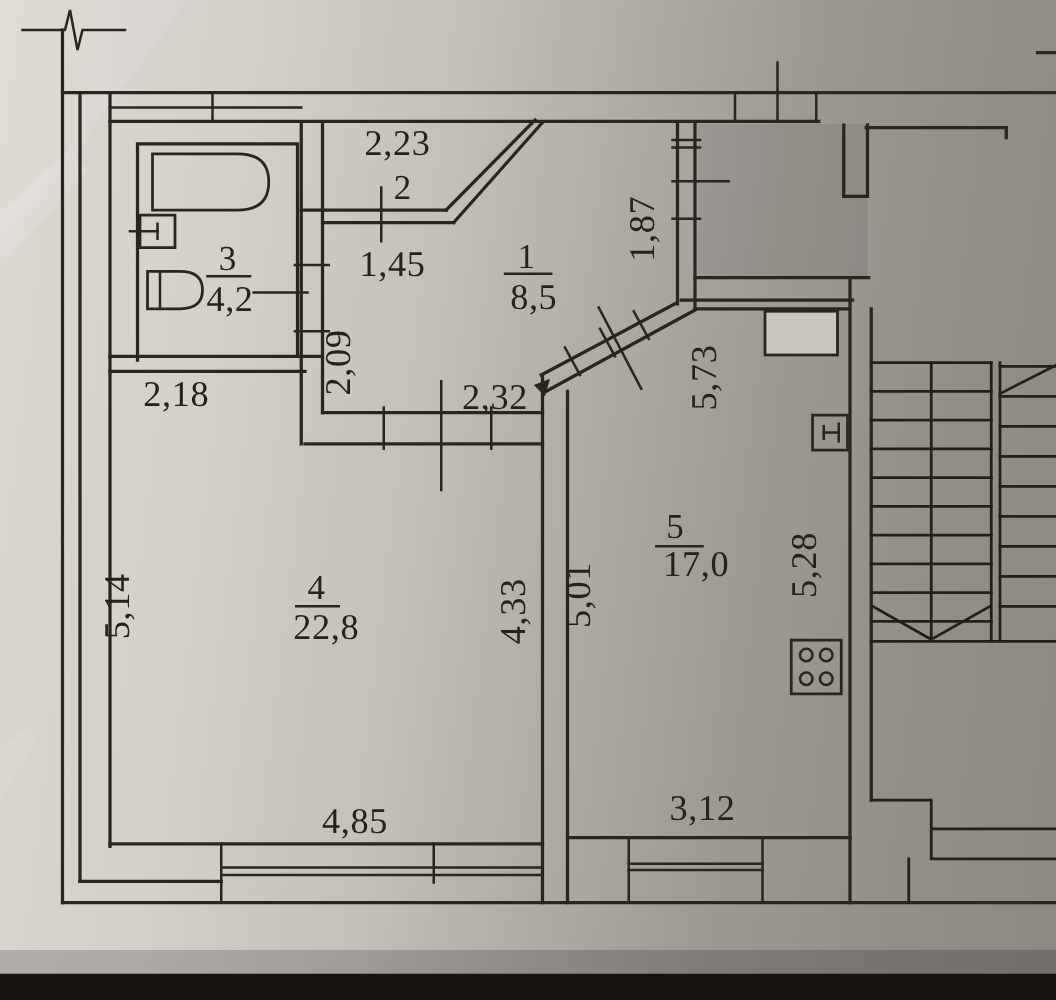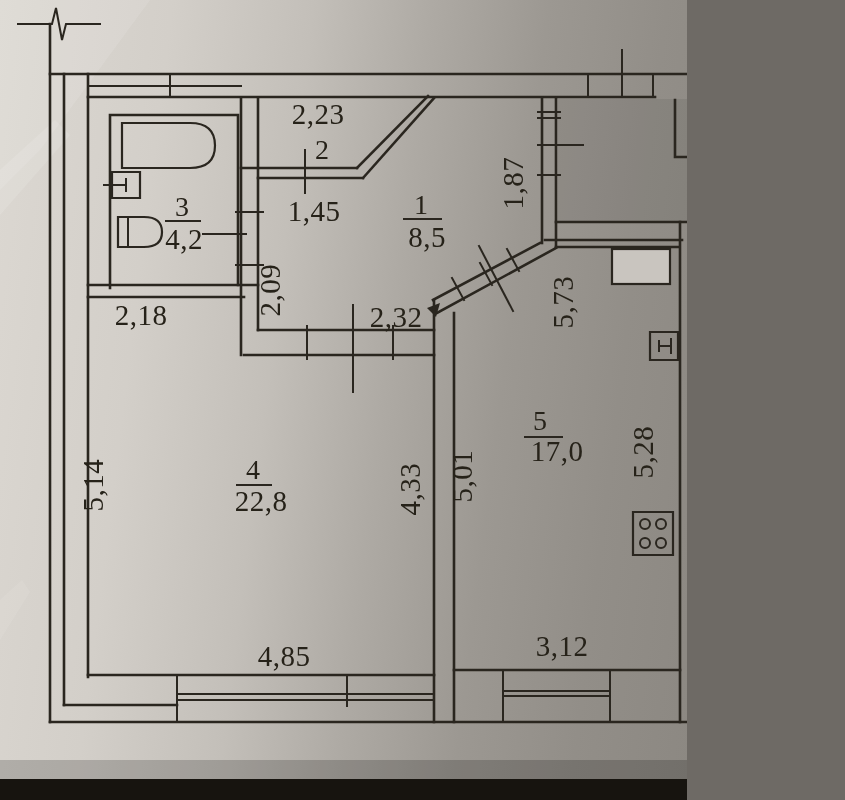--- a/index.html
+++ b/index.html
@@ -1,17 +1,17 @@
 <!DOCTYPE html>
 <html><head>
 <meta charset="utf-8">
 <style>
   html,body{margin:0;padding:0;background:#6e6a65;}
   .stage{
-    position:relative;width:687px;height:800px;overflow:hidden;
+    position:relative;width:845px;height:800px;overflow:hidden;
     background:linear-gradient(97deg,#dcd8d2 0%,#d3cfc9 22%,#c3bfb9 40%,#aeaaa4 55%,#9c9892 70%,#928e88 85%,#8c8882 100%);
     font-family:"Liberation Serif","DejaVu Serif",serif;
   }
   svg{position:absolute;left:0;top:0;}
   .w{fill:none;stroke:#2a261f;stroke-width:2.6;stroke-linecap:square;}
   .w2{fill:none;stroke:#2a261f;stroke-width:2;stroke-linecap:square;}
   .fx{fill:none;stroke:#2a261f;stroke-width:2.2;stroke-linecap:square;}
   .stair{fill:none;stroke:#242019;stroke-width:2.2;stroke-linecap:square;}
   .dimtxt{fill:#262219;font-size:29px;letter-spacing:0.5px;}
   .numtxt{fill:#262219;font-size:28px;}

